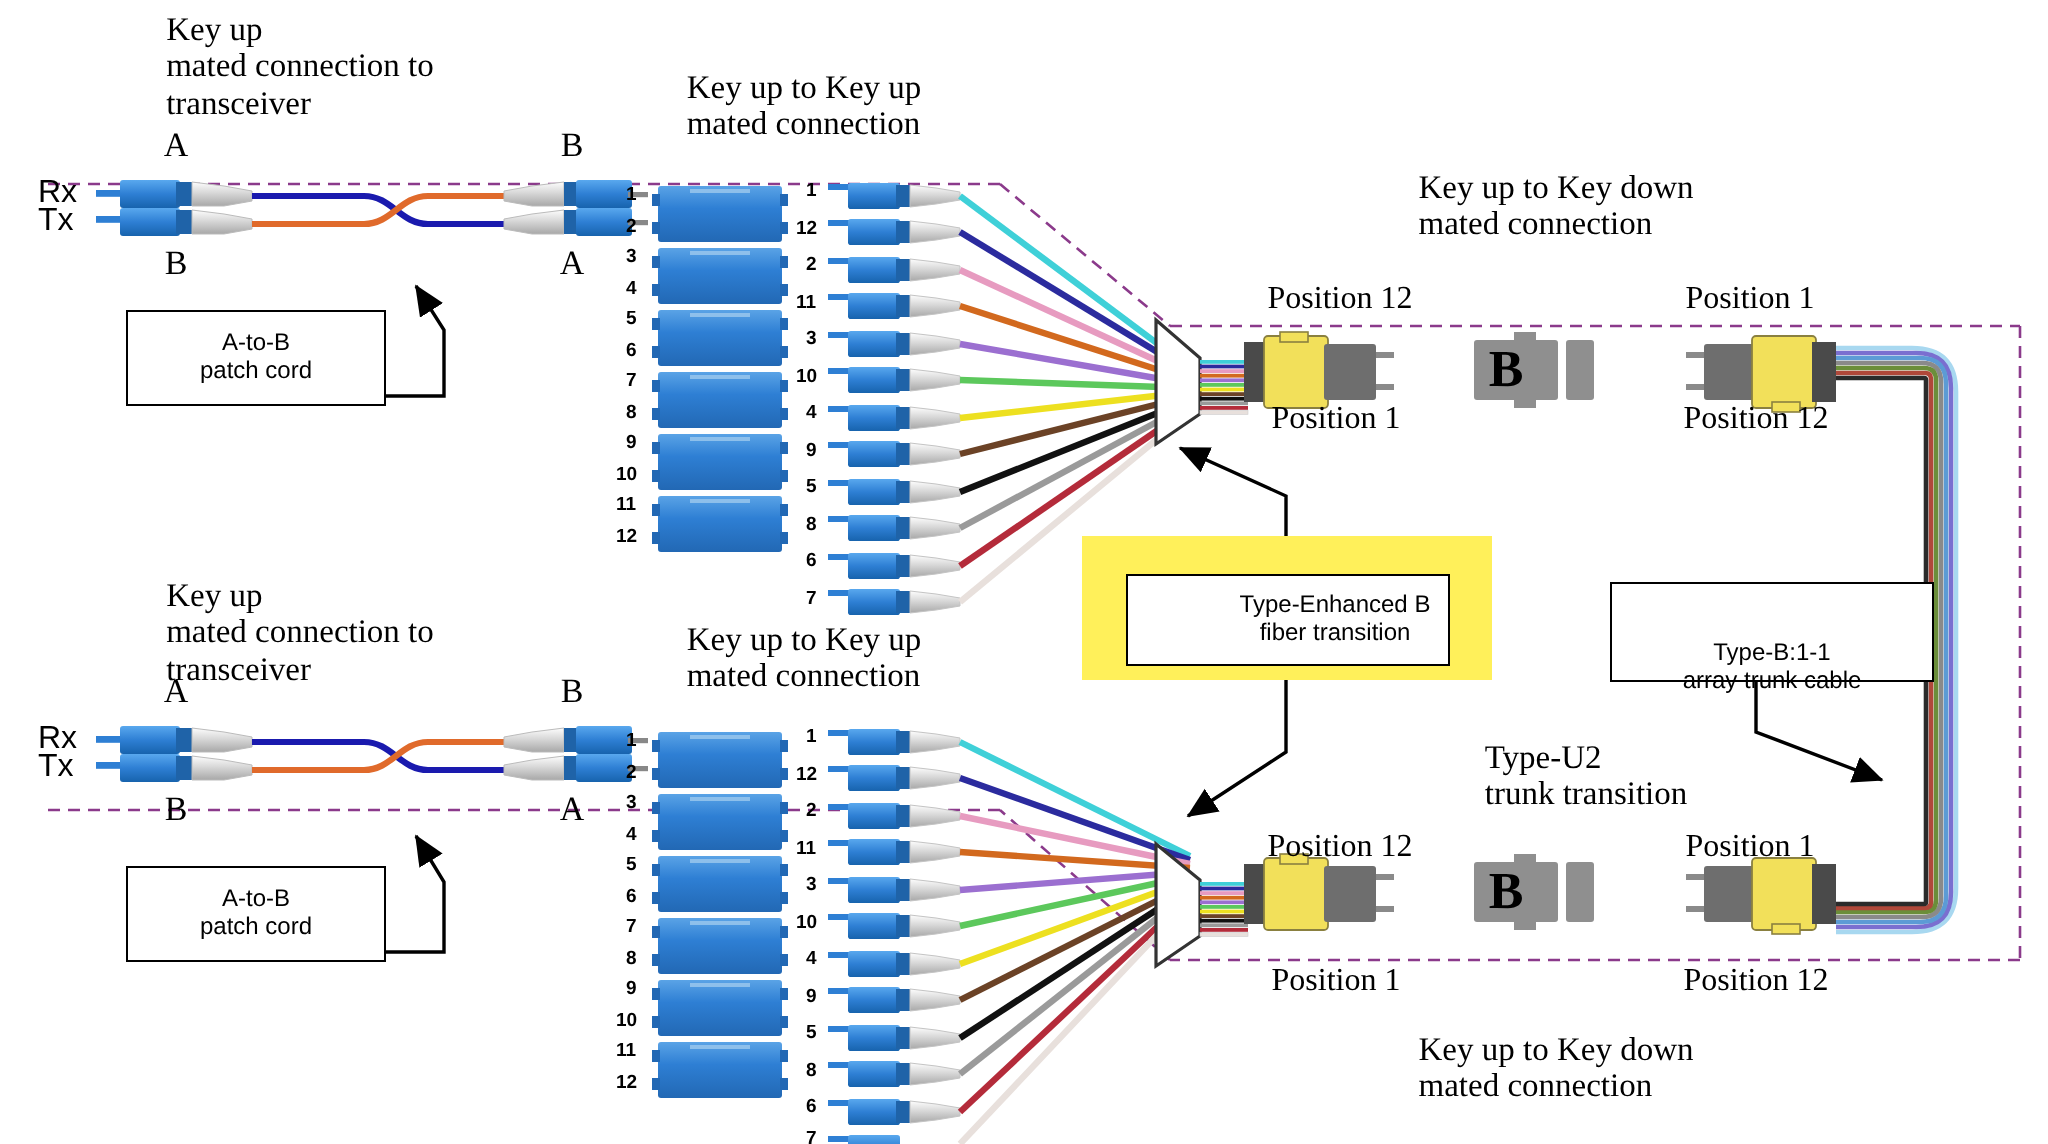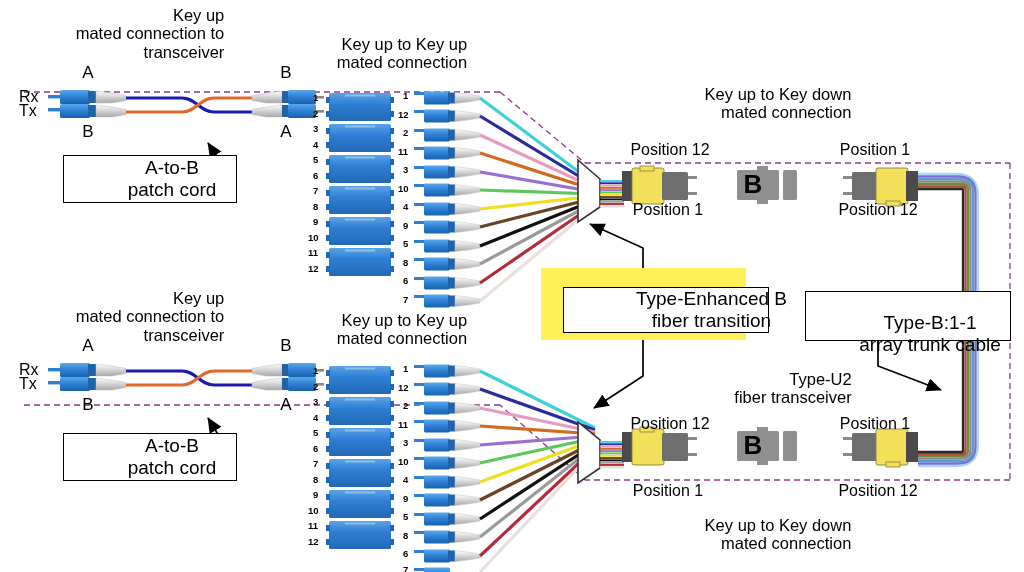--- a/index.html
+++ b/index.html
@@ -1,28 +1,28 @@
 <!DOCTYPE html>
 <html><head>
 <meta charset="utf-8">
 <style>
   html,body{margin:0;padding:0;background:#fff;}
   body{width:1024px;height:572px;position:relative;overflow:hidden;
        font-family:"Liberation Sans","DejaVu Sans",sans-serif;color:#000;}
   .stage{position:absolute;left:0;top:0;width:1024px;height:572px;}
   svg.layer{position:absolute;left:0;top:0;width:1024px;height:572px;}
   .txt{position:absolute;white-space:pre;line-height:1.12;}
-  .ctr{text-align:right;transform:translateX(-50%);}
+  .ctr{text-align:left;transform:translateX(-50%);font-family:Liberation Serif, serif;}
   .h-head{font-size:16.5px;}
   .num{font-size:9.5px;font-weight:bold;font-family:"Liberation Sans",sans-serif;}
   .ab{font-size:17px;}
   .rxtx{font-size:16px;}
   .callout{position:absolute;border:1.6px solid #000;background:#fff;
-           font-size:19px;text-align:center;line-height:1.15;
-           display:flex;align-items:center;justify-content:center;padding-left:44px;}
+           font-size:12px;text-align:center;line-height:1.15;
+           display:flex;align-items:center;justify-content:center;}
   .hl{position:absolute;background:#FFF05A;}
   .bigB{font-size:26px;font-weight:bold;}
   .pos{font-size:16px;}
 </style>
 </head>
 <body>
 
 <div class="stage">
 
   <svg class="layer" viewBox="0 0 1024 572">
@@ -622,20 +622,20 @@
   <div class="txt pos ctr" style="left:878px;top:482px;">Position 12</div>
 
   <div class="txt bigB ctr" style="left:753px;top:431px;">B</div>
 
   <div class="callout" style="left:563px;top:287px;width:160px;height:44px;">
     <span style="white-space:pre;margin-left:47px;">Type-Enhanced B
 fiber transition</span>
   </div>
 
   <div class="txt h-head ctr" style="left:793px;top:370px;">Type-U2
-fiber transceiver</div>
+trunk transition</div>
 
   <div class="callout" style="left:805px;top:291px;width:160px;height:48px;">
     <span style="white-space:pre;margin-top:36px;">Type-B:1-1
 array trunk cable</span>
   </div>
 
 </div>
 
 </body></html>

